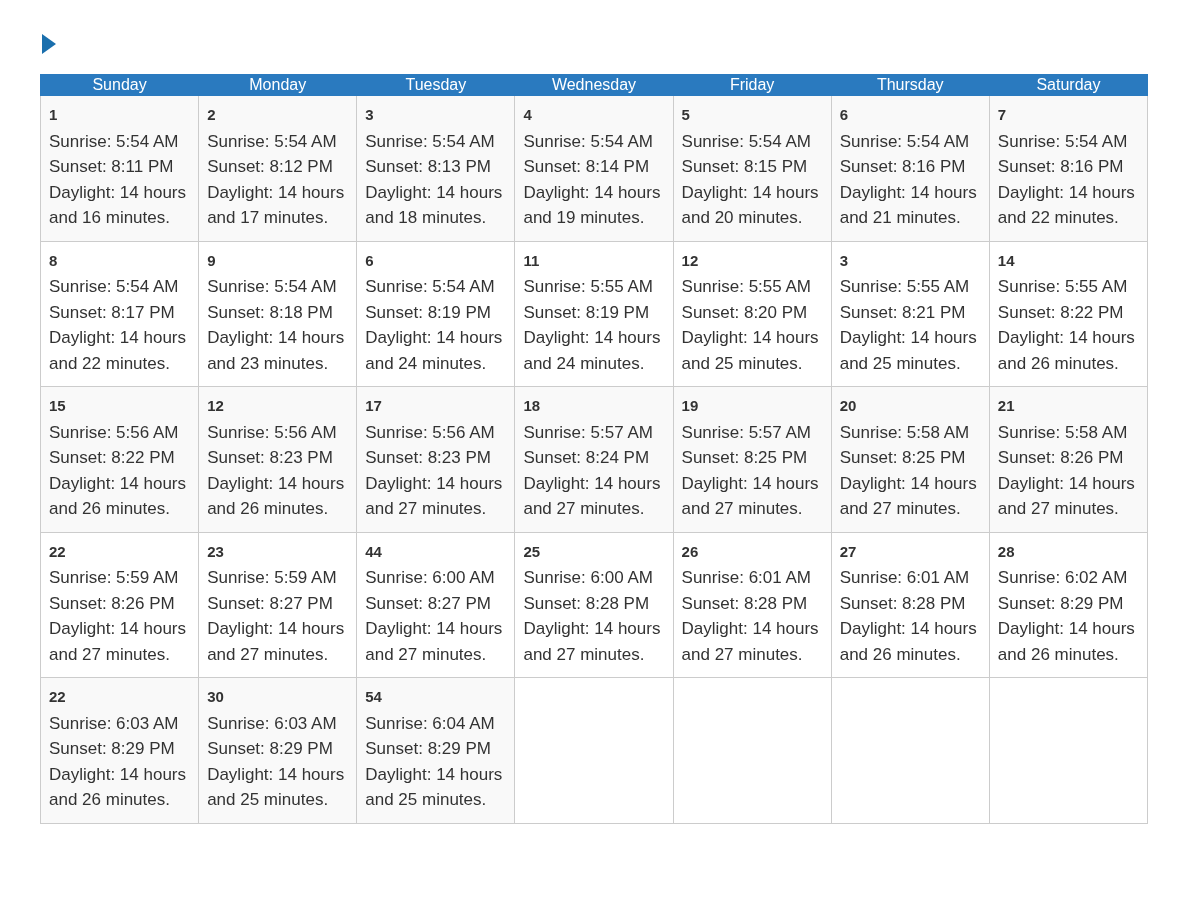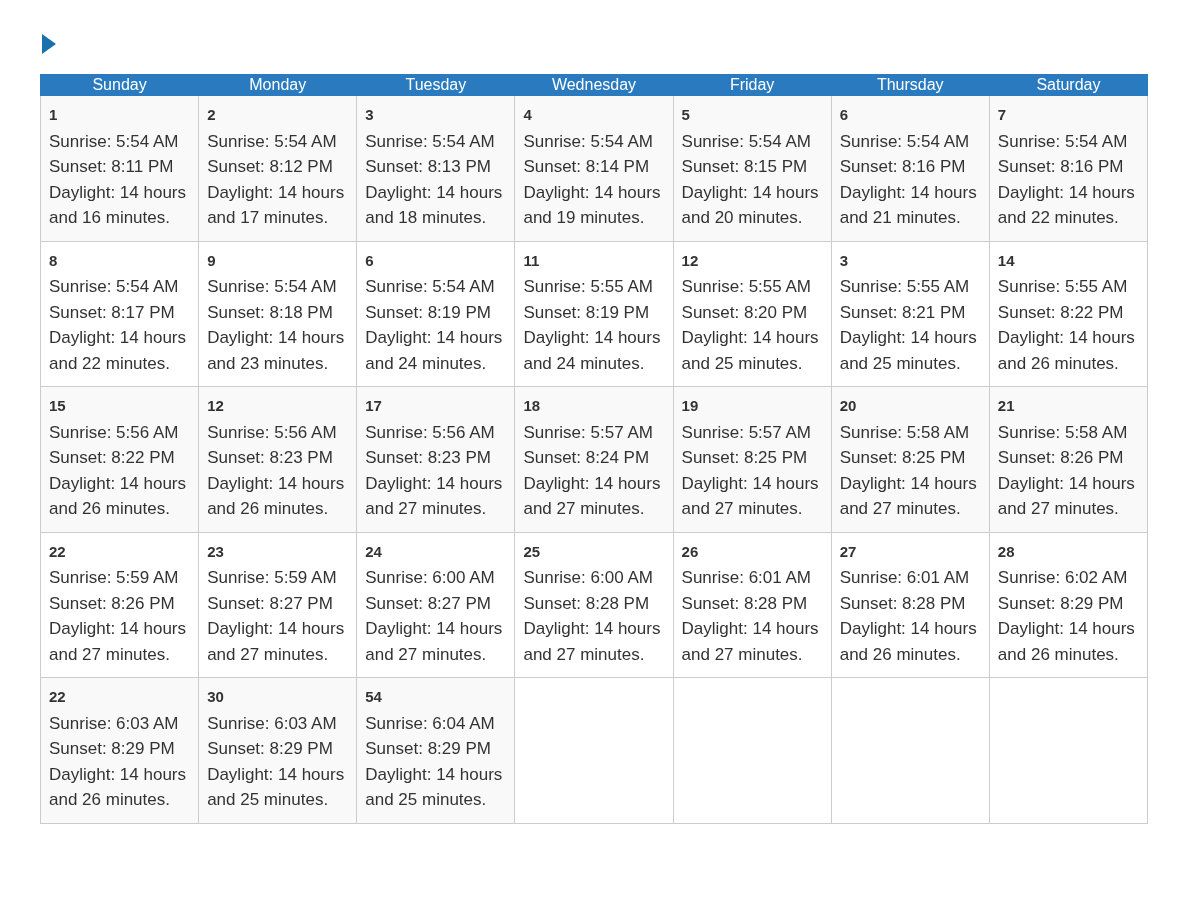--- a/index.html
+++ b/index.html
@@ -176,21 +176,21 @@
         <td><span class="day-num">20</span>
 <span class="day-info">Sunrise: 5:58 AM<br>Sunset: 8:25 PM<br>Daylight: 14 hours<br>and 27 minutes.</span></td>
         <td><span class="day-num">21</span>
 <span class="day-info">Sunrise: 5:58 AM<br>Sunset: 8:26 PM<br>Daylight: 14 hours<br>and 27 minutes.</span></td>
       </tr>
       <tr>
         <td><span class="day-num">22</span>
 <span class="day-info">Sunrise: 5:59 AM<br>Sunset: 8:26 PM<br>Daylight: 14 hours<br>and 27 minutes.</span></td>
         <td><span class="day-num">23</span>
 <span class="day-info">Sunrise: 5:59 AM<br>Sunset: 8:27 PM<br>Daylight: 14 hours<br>and 27 minutes.</span></td>
-        <td><span class="day-num">24</span>
+        <td><span class="day-num">44</span>
 <span class="day-info">Sunrise: 6:00 AM<br>Sunset: 8:27 PM<br>Daylight: 14 hours<br>and 27 minutes.</span></td>
         <td><span class="day-num">25</span>
 <span class="day-info">Sunrise: 6:00 AM<br>Sunset: 8:28 PM<br>Daylight: 14 hours<br>and 27 minutes.</span></td>
         <td><span class="day-num">26</span>
 <span class="day-info">Sunrise: 6:01 AM<br>Sunset: 8:28 PM<br>Daylight: 14 hours<br>and 27 minutes.</span></td>
         <td><span class="day-num">27</span>
 <span class="day-info">Sunrise: 6:01 AM<br>Sunset: 8:28 PM<br>Daylight: 14 hours<br>and 26 minutes.</span></td>
         <td><span class="day-num">28</span>
 <span class="day-info">Sunrise: 6:02 AM<br>Sunset: 8:29 PM<br>Daylight: 14 hours<br>and 26 minutes.</span></td>
       </tr>

